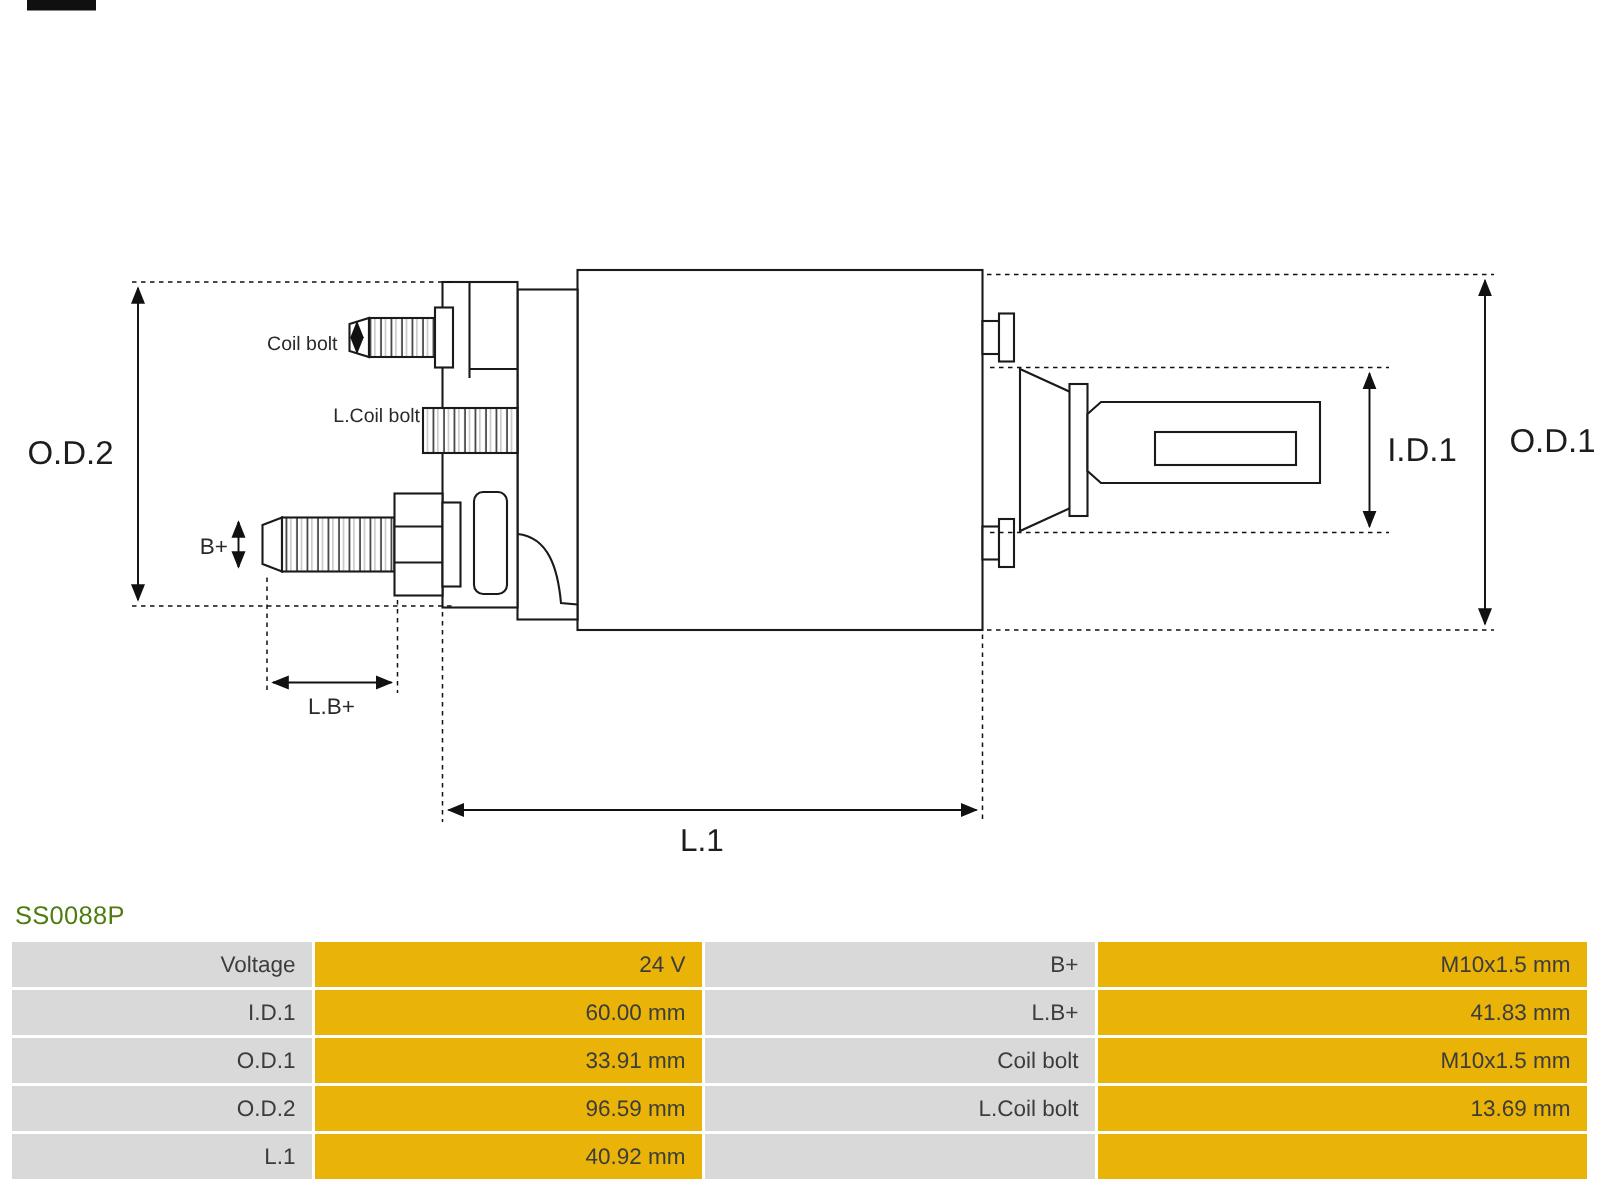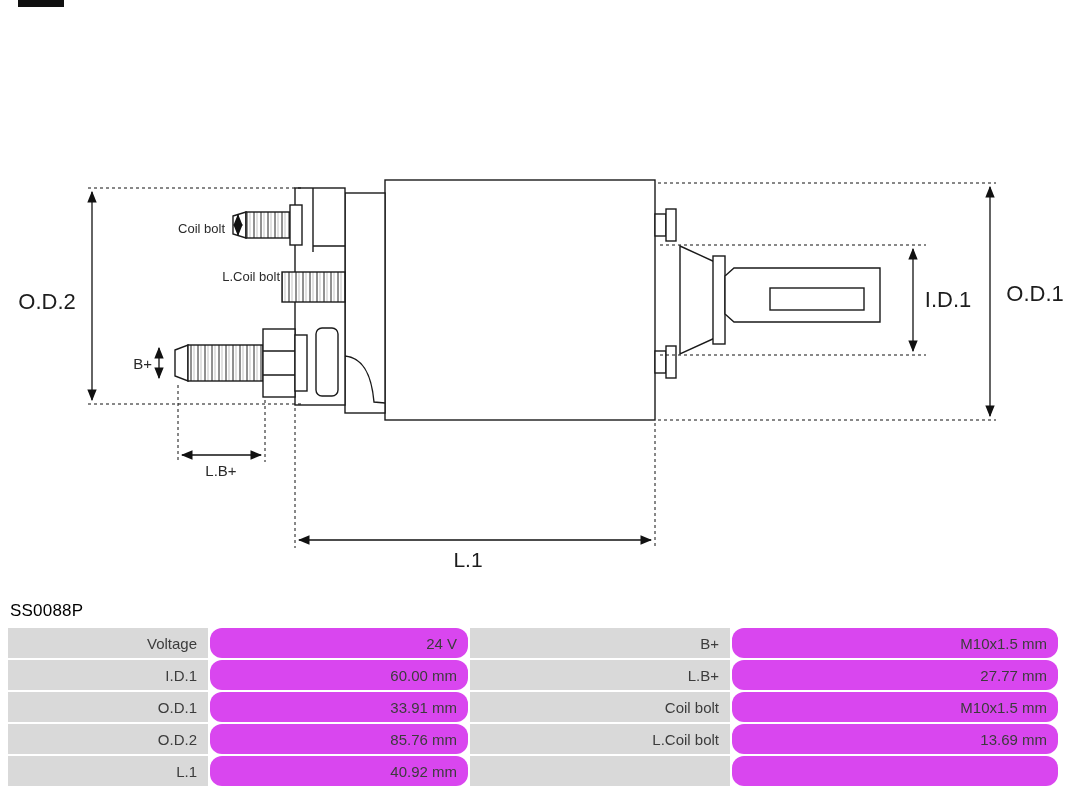--- a/index.html
+++ b/index.html
@@ -6,26 +6,26 @@
   html,body { background:#fff; }
   body { font-family:"Liberation Sans", sans-serif; }
   .page { position:relative; width:1080px; height:799px; background:#fff; overflow:hidden; }
 
   .logo-bar { position:absolute; left:18px; top:0; width:46px; height:7px; background:#101010; }
 
   .diagram-svg { position:absolute; left:0; top:0; }
   .dim-text { fill:#1d1d1d; }
   .dim-text-sm { fill:#2a2a2a; }
 
-  .part-number { position:absolute; left:10px; top:601px; color:#000000; font-size:17px; font-weight:400; letter-spacing:0.2px; }
+  .part-number { position:absolute; left:10px; top:601px; color:#4d7c0f; font-size:17px; font-weight:400; letter-spacing:0.2px; }
 
   .spec-table { position:absolute; left:6px; top:626px; border-collapse:separate; border-spacing:2px; table-layout:fixed; }
   .spec-table td { height:30px; font-size:15px; color:#3c3c3c; text-align:right; padding:4px 11px; vertical-align:middle; overflow:hidden; white-space:nowrap; }
   td.lbl { background:#d9d9d9; }
-  td.val { background:#d946ef;border-radius:12px; }
+  td.val { background:#eab308; }
 </style>
 </head>
 <body>
 
 <div class="page">
 
   <div class="logo-bar"></div>
 
   <svg class="diagram-svg" width="1080" height="600" viewBox="0 0 1080 600" xmlns="http://www.w3.org/2000/svg">
     <defs>
@@ -120,31 +120,31 @@
       <tr>
         <td class="lbl">Voltage</td>
         <td class="val">24 V</td>
         <td class="lbl">B+</td>
         <td class="val">M10x1.5 mm</td>
       </tr>
       <tr>
         <td class="lbl">I.D.1</td>
         <td class="val">60.00 mm</td>
         <td class="lbl">L.B+</td>
-        <td class="val">27.77 mm</td>
+        <td class="val">41.83 mm</td>
       </tr>
       <tr>
         <td class="lbl">O.D.1</td>
         <td class="val">33.91 mm</td>
         <td class="lbl">Coil bolt</td>
         <td class="val">M10x1.5 mm</td>
       </tr>
       <tr>
         <td class="lbl">O.D.2</td>
-        <td class="val">85.76 mm</td>
+        <td class="val">96.59 mm</td>
         <td class="lbl">L.Coil bolt</td>
         <td class="val">13.69 mm</td>
       </tr>
       <tr>
         <td class="lbl">L.1</td>
         <td class="val">40.92 mm</td>
         <td class="lbl"></td>
         <td class="val"></td>
       </tr>
     </tbody>

